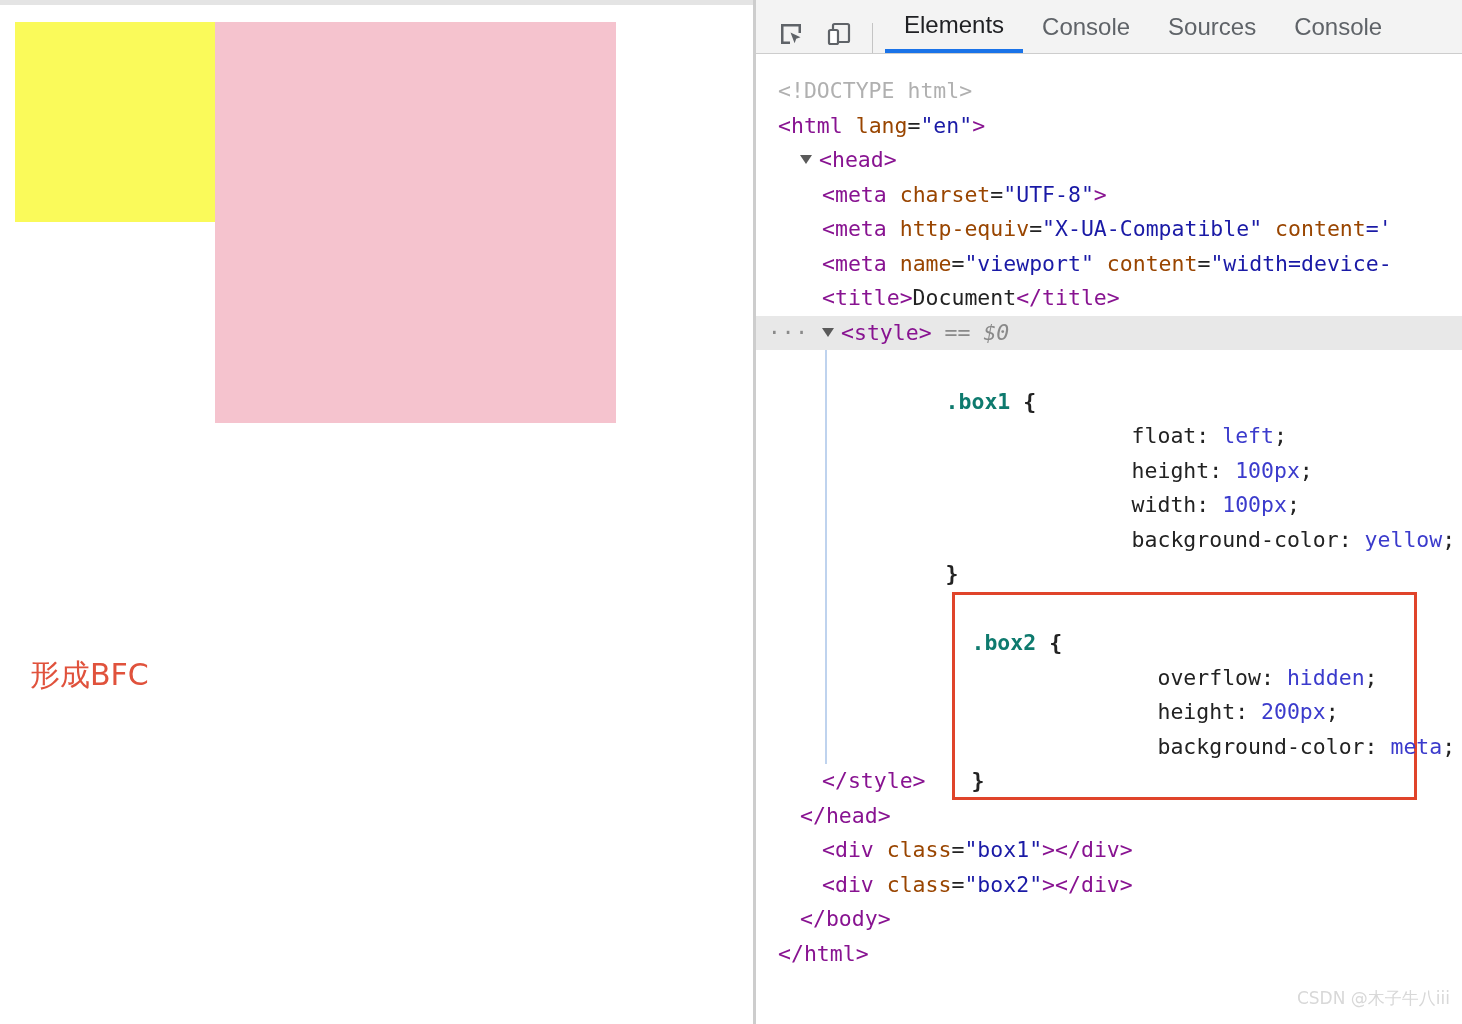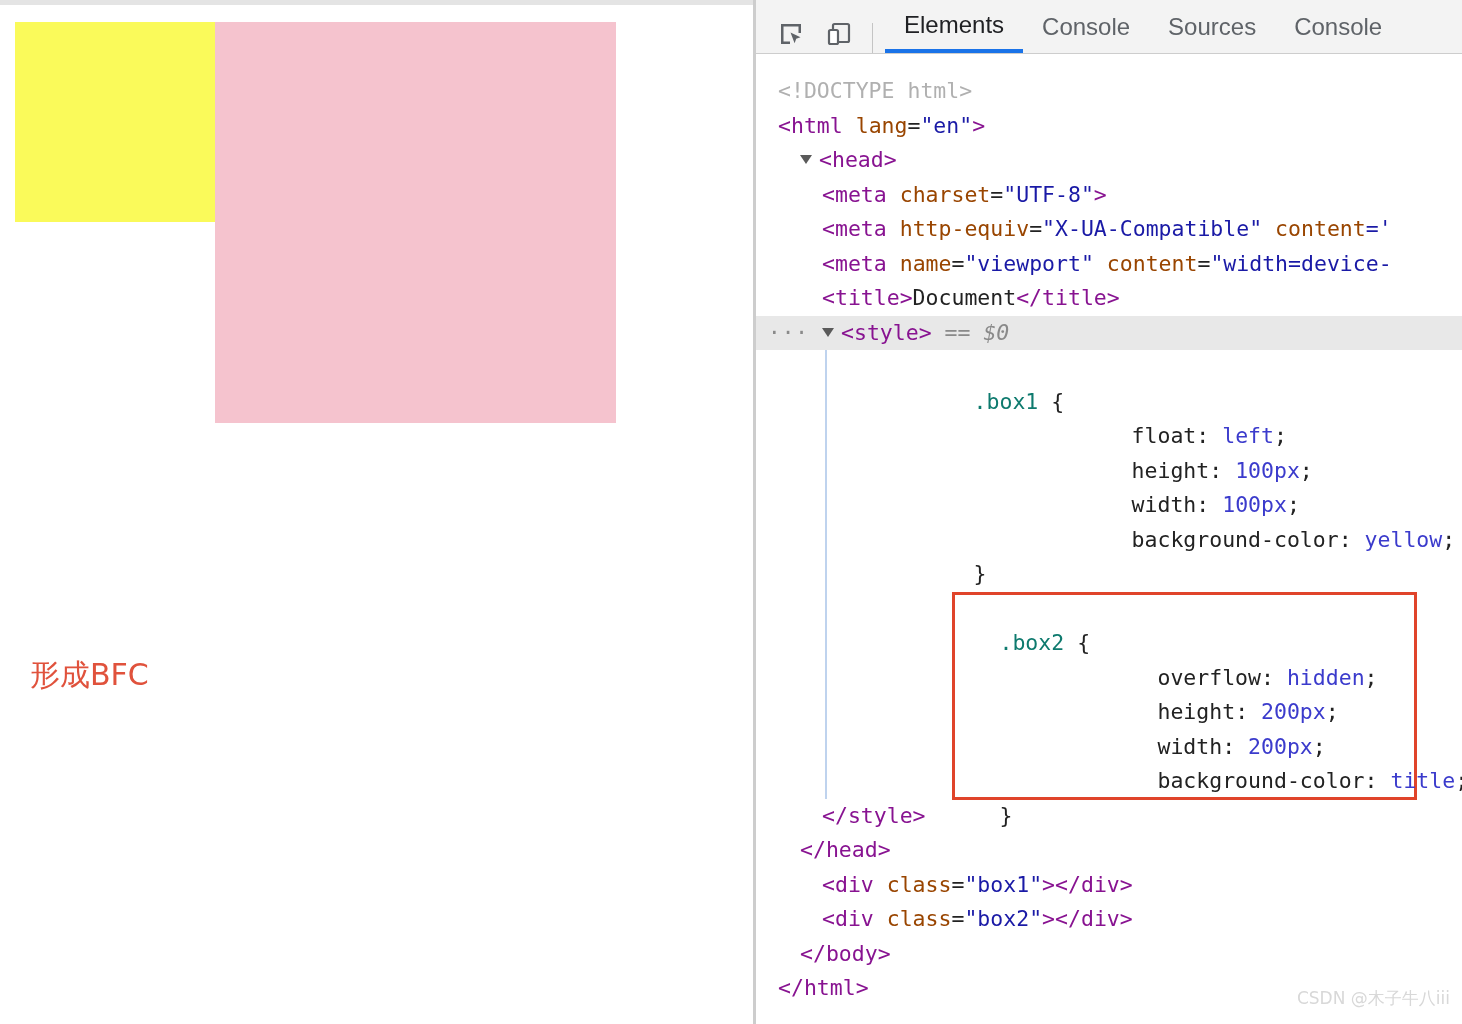--- a/index.html
+++ b/index.html
@@ -220,21 +220,21 @@
     height: 100%;
     background: #bfd3ee;
   }
   .css-row {
     height: 34.5px;
     padding-left: 214px;
     box-sizing: border-box;
     position: relative;
     white-space: pre;
   }
-  .css-row.ind1 { padding-left: 114px; }
+  .css-row.ind1 { padding-left: 86px; font-weight: bold; }
   .css-row.ind2 { padding-left: 272px; }
 
   #box2-highlight {
     position: absolute;
     left: 196px;
     top: 0;
     width: 465px;
     height: 208px;
     border: 3px solid #e0442a;
     box-sizing: border-box;
@@ -355,24 +355,21 @@
         <div class="css-row ind1">
           <span class="sel">.box2</span><span class="punct"> </span><span class="punct">{</span>
         </div>
         <div class="css-row ind2">
           <span class="prop">overflow</span><span class="punct">: </span><span class="cssval">hidden</span><span class="punct">;</span>
         </div>
         <div class="css-row ind2">
           <span class="prop">height</span><span class="punct">: </span><span class="cssval">200px</span><span class="punct">;</span>
         </div>
         <div class="css-row ind2">
-          <span class="prop">width</span><span class="punct">: </span><span class="cssval">200px</span><span class="punct">;</span>
-        </div>
-        <div class="css-row ind2">
-          <span class="prop">background-color</span><span class="punct">: </span><span class="cssval">title</span><span class="punct">;</span>
+          <span class="prop">background-color</span><span class="punct">: </span><span class="cssval">meta</span><span class="punct">;</span>
         </div>
         <div class="css-row ind1">
           <span class="punct">}</span>
         </div>
       </div>
     </div>
 
     <div class="code-row indent-3">
       <span class="tag">&lt;/style&gt;</span>
     </div>

